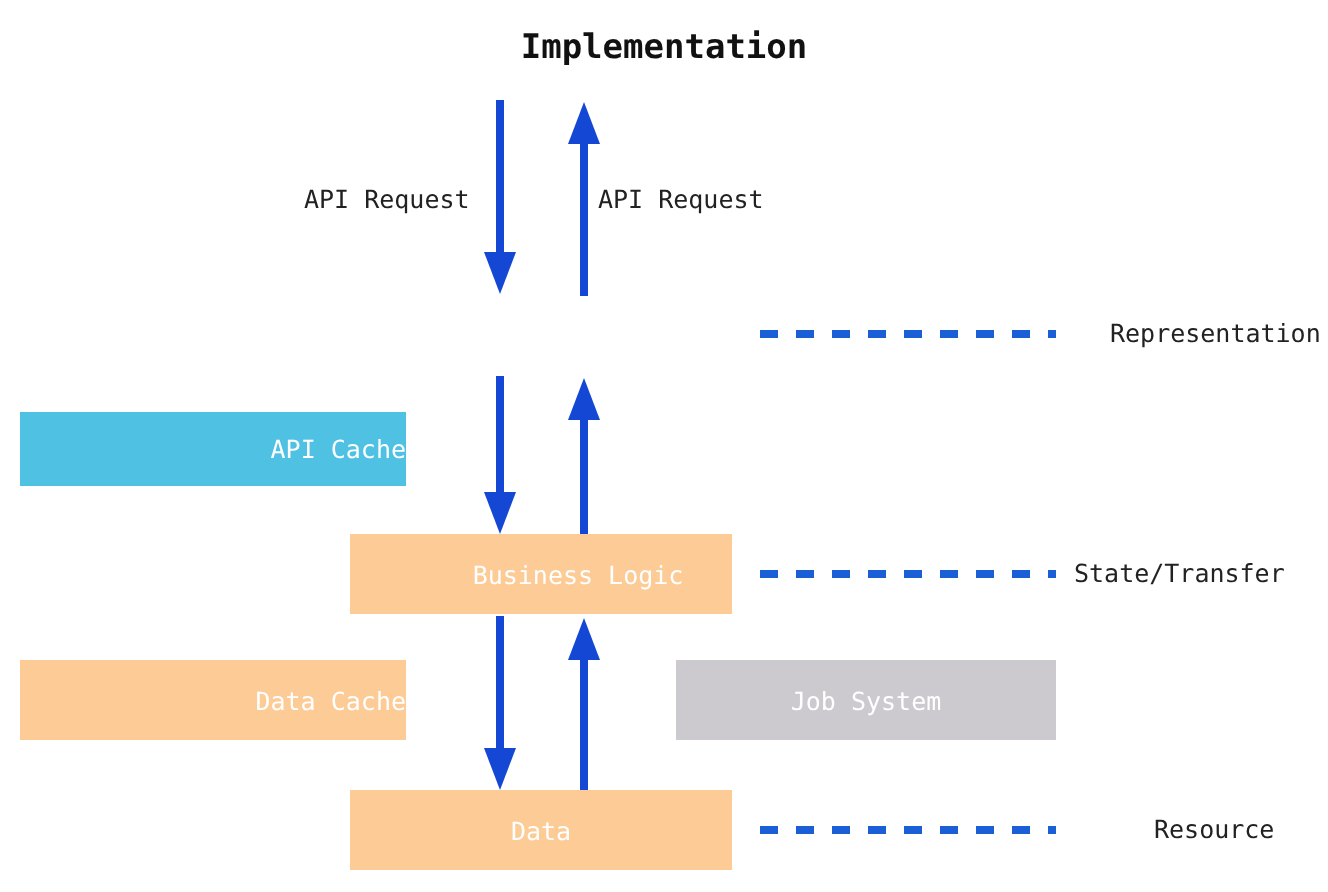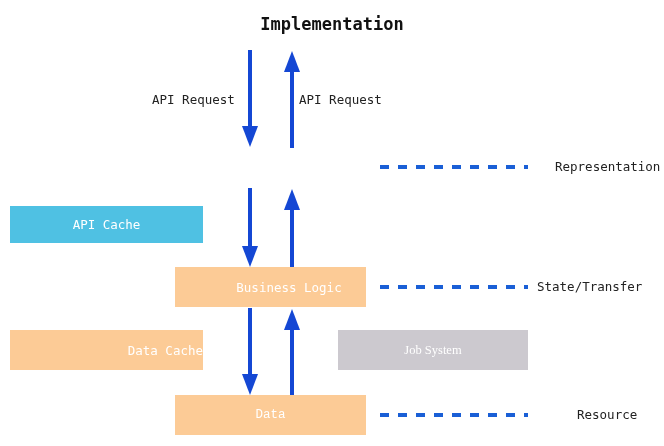--- a/index.html
+++ b/index.html
@@ -30,21 +30,21 @@
     font-family:"DejaVu Sans Mono","Liberation Mono",monospace;
     box-sizing:border-box;
     white-space:nowrap;
   }
 
   
   .box-api-front-end{left:175px;top:147px;width:191px;height:40px;}
   .box-business-logic{left:175px;top:267px;width:191px;height:40px;padding-left:37px;}
   .box-data{left:175px;top:395px;width:191px;height:40px;}
   
-  .box-api-cache{left:10px;top:206px;width:193px;height:37px;}
+  .box-api-cache{left:10px;top:206px;width:193px;height:37px;justify-content:flex-end;}
   .box-data-cache{left:10px;top:330px;width:193px;height:40px;justify-content:flex-end;}
   
   .box-job-system{left:338px;top:330px;width:190px;height:40px;}
 
   
   .arrow{position:absolute;}
   .arrow svg{display:block;}
 
   
   .arrow-label{
@@ -137,25 +137,25 @@
   </div>
 
   <div class="box box-business-logic" style="background:#FCCB96;">
     <span>Business Logic</span>
   </div>
 
   <div class="box box-data-cache" style="background:#FCCB96;">
     <span>Data Cache</span>
   </div>
 
-  <div class="box box-job-system" style="background:#CCC9CF;font-family:Liberation Serif, serif;">
+  <div class="box box-job-system" style="background:#CCC9CF;">
     <span>Job System</span>
   </div>
 
-  <div class="box box-data" style="background:#FCCB96;font-family:Liberation Mono, monospace;">
+  <div class="box box-data" style="background:#FCCB96;">
     <span>Data</span>
   </div>
 
   <div class="dash dash-rep"></div>
   <div class="dash dash-state"></div>
   <div class="dash dash-res"></div>
 
   <div class="side-label side-rep">Representation</div>
   <div class="side-label side-state">State/Transfer</div>
   <div class="side-label side-res">Resource</div>

